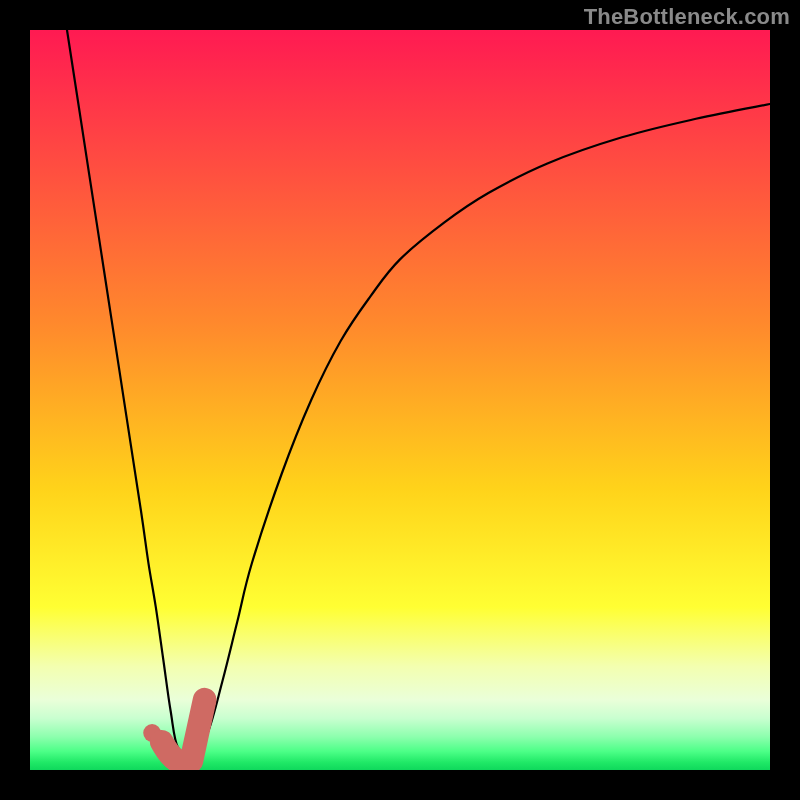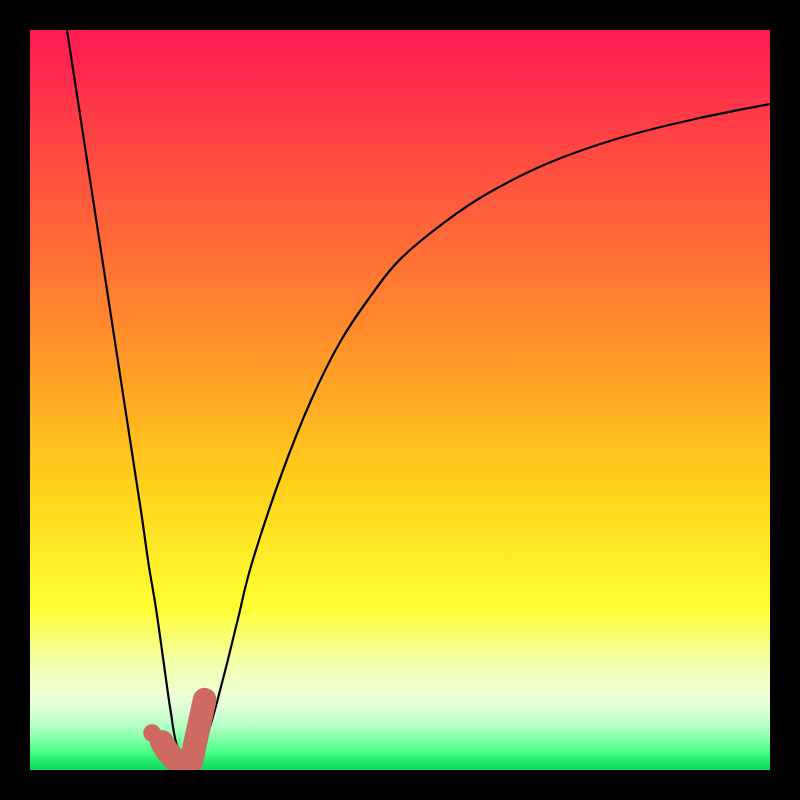--- a/index.html
+++ b/index.html
@@ -35,20 +35,21 @@
     font-weight: 600;
     color: #8a8a8a;
     letter-spacing: 0.2px;
   }
   svg { display: block; }
 </style>
 </head>
 <body>
 
 <div class="frame">
+  <div class="watermark">TheBottleneck.com</div>
 
   <div class="plot">
     <svg id="chart-svg" width="740" height="740" viewBox="0 0 740 740">
       <defs>
         <linearGradient id="bg-grad" x1="0" y1="0" x2="0" y2="1">
             <stop offset="0%" stop-color="#ff1a52"></stop>
             <stop offset="40%" stop-color="#ff8a2c"></stop>
             <stop offset="62%" stop-color="#ffd31a"></stop>
             <stop offset="78%" stop-color="#ffff33"></stop>
             <stop offset="86%" stop-color="#f3ffb0"></stop>

